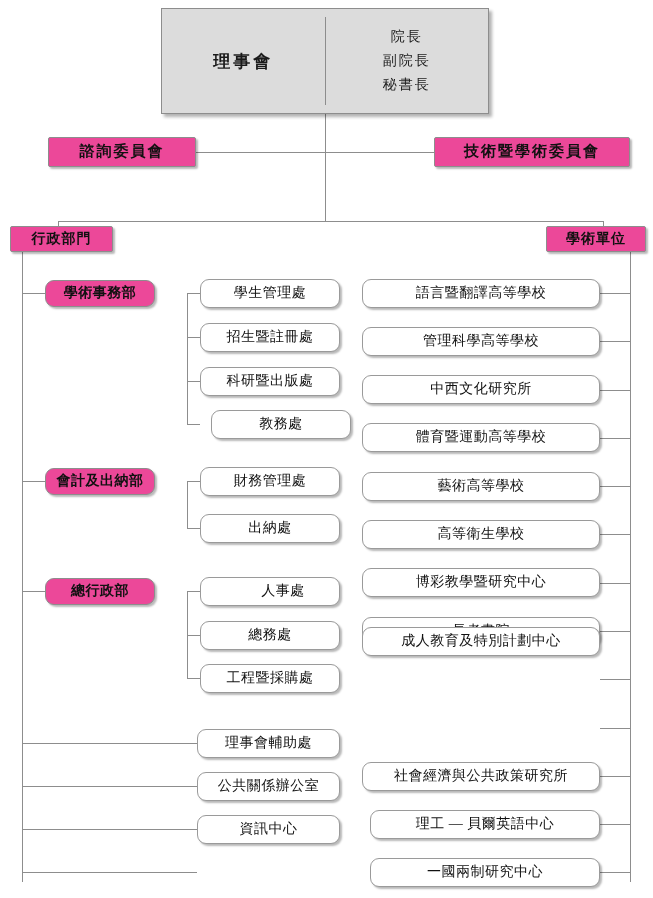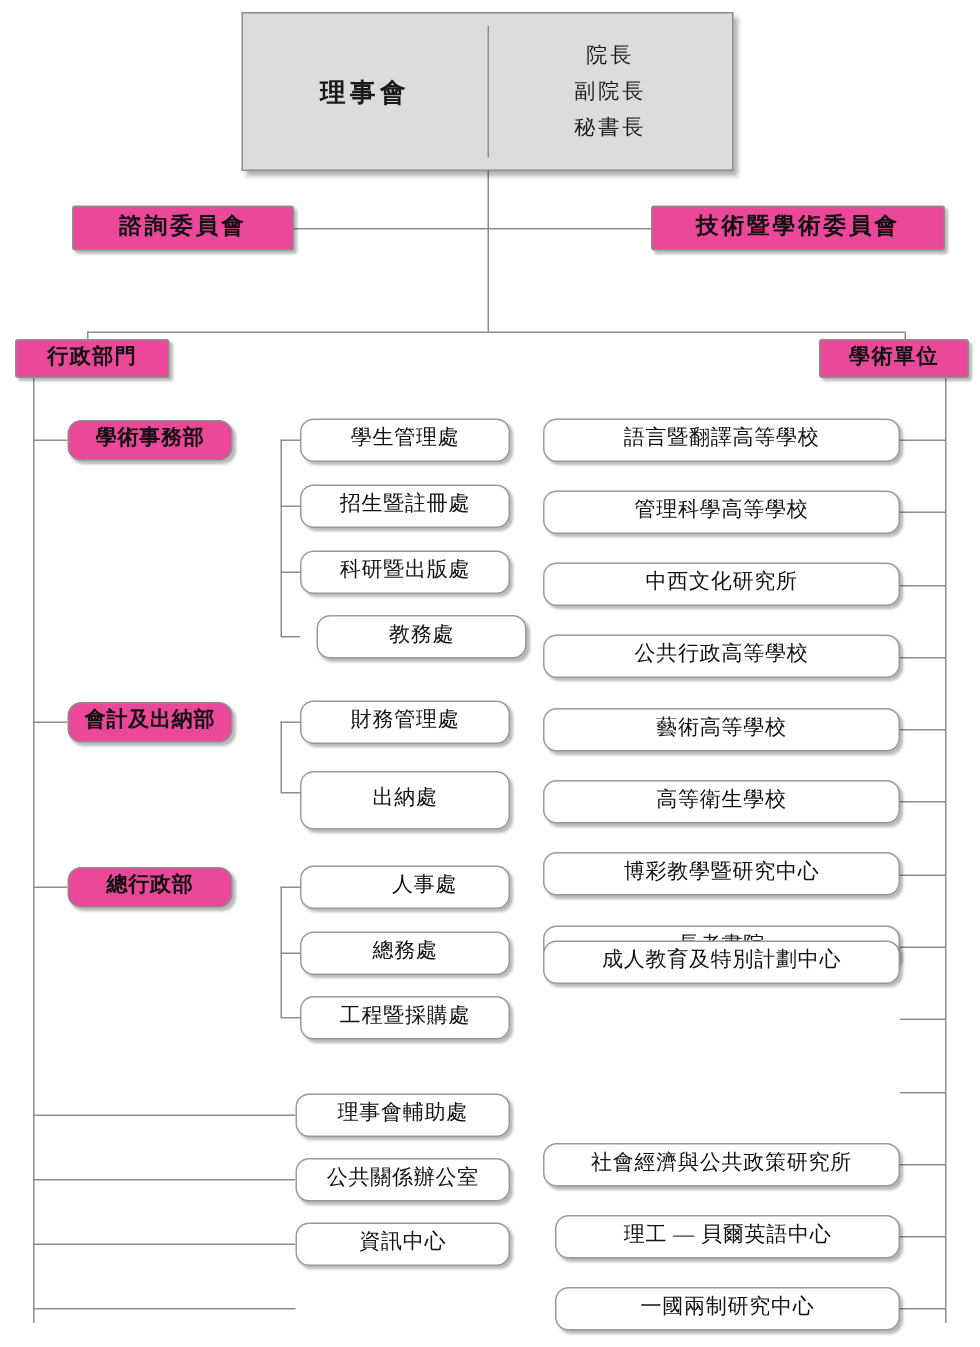--- a/index.html
+++ b/index.html
@@ -164,35 +164,35 @@
   <div class="box gray shadow" style="left:45px; top:280px; width:110px; height:27px;">學術事務部</div>
   <div class="box gray shadow" style="left:45px; top:468px; width:110px; height:27px;">會計及出納部</div>
   <div class="box gray shadow" style="left:45px; top:578px; width:110px; height:27px;">總行政部</div>
 
   <div class="box shadow" style="left:200px; top:279px; width:140px; height:29px;">學生管理處</div>
   <div class="box shadow" style="left:200px; top:323px; width:140px; height:29px;">招生暨註冊處</div>
   <div class="box shadow" style="left:200px; top:367px; width:140px; height:29px;">科研暨出版處</div>
   <div class="box shadow" style="left:200px; top:410px; width:140px; height:29px;margin-left:11px;">教務處</div>
 
   <div class="box shadow" style="left:200px; top:467px; width:140px; height:29px;">財務管理處</div>
-  <div class="box shadow" style="left:200px; top:514px; width:140px; height:39px;">出納處</div>
+  <div class="box shadow" style="left:200px; top:514px; width:140px; height:29px;">出納處</div>
 
   <div class="box shadow" style="left:200px; top:577px; width:140px; height:29px;padding-left:26px;">人事處</div>
   <div class="box shadow" style="left:200px; top:621px; width:140px; height:29px;">總務處</div>
   <div class="box shadow" style="left:200px; top:664px; width:140px; height:29px;">工程暨採購處</div>
 
   <div class="box shadow" style="left:197px; top:729px; width:143px; height:29px;">理事會輔助處</div>
   <div class="box shadow" style="left:197px; top:772px; width:143px; height:29px;">公共關係辦公室</div>
   <div class="box shadow" style="left:197px; top:815px; width:143px; height:29px;">資訊中心</div>
   <div class="box shadow" style="left:197px; top:908px; width:143px; height:29px;">圖書館</div>
 
   <div class="box shadow" style="left:362px; top:279px; width:238px; height:29px;">語言暨翻譯高等學校</div>
   <div class="box shadow" style="left:362px; top:327px; width:238px; height:29px;">管理科學高等學校</div>
   <div class="box shadow" style="left:362px; top:375px; width:238px; height:29px;">中西文化研究所</div>
-  <div class="box shadow" style="left:362px; top:423px; width:238px; height:29px;">公共行政高等學校</div>
+  <div class="box shadow" style="left:362px; top:423px; width:238px; height:29px;">體育暨運動高等學校</div>
   <div class="box shadow" style="left:362px; top:472px; width:238px; height:29px;">藝術高等學校</div>
   <div class="box shadow" style="left:362px; top:520px; width:238px; height:29px;">高等衛生學校</div>
   <div class="box shadow" style="left:362px; top:568px; width:238px; height:29px;">博彩教學暨研究中心</div>
   <div class="box shadow" style="left:362px; top:617px; width:238px; height:29px;">長者書院</div>
   <div class="box shadow" style="left:362px; top:627px; width:238px; height:29px;">成人教育及特別計劃中心</div>
   <div class="box shadow" style="left:362px; top:762px; width:238px; height:29px;">社會經濟與公共政策研究所</div>
   <div class="box shadow" style="left:370px; top:810px; width:230px; height:29px;">理工 — 貝爾英語中心</div>
   <div class="box shadow" style="left:370px; top:858px; width:230px; height:29px;">一國兩制研究中心</div>
 
 </div>

